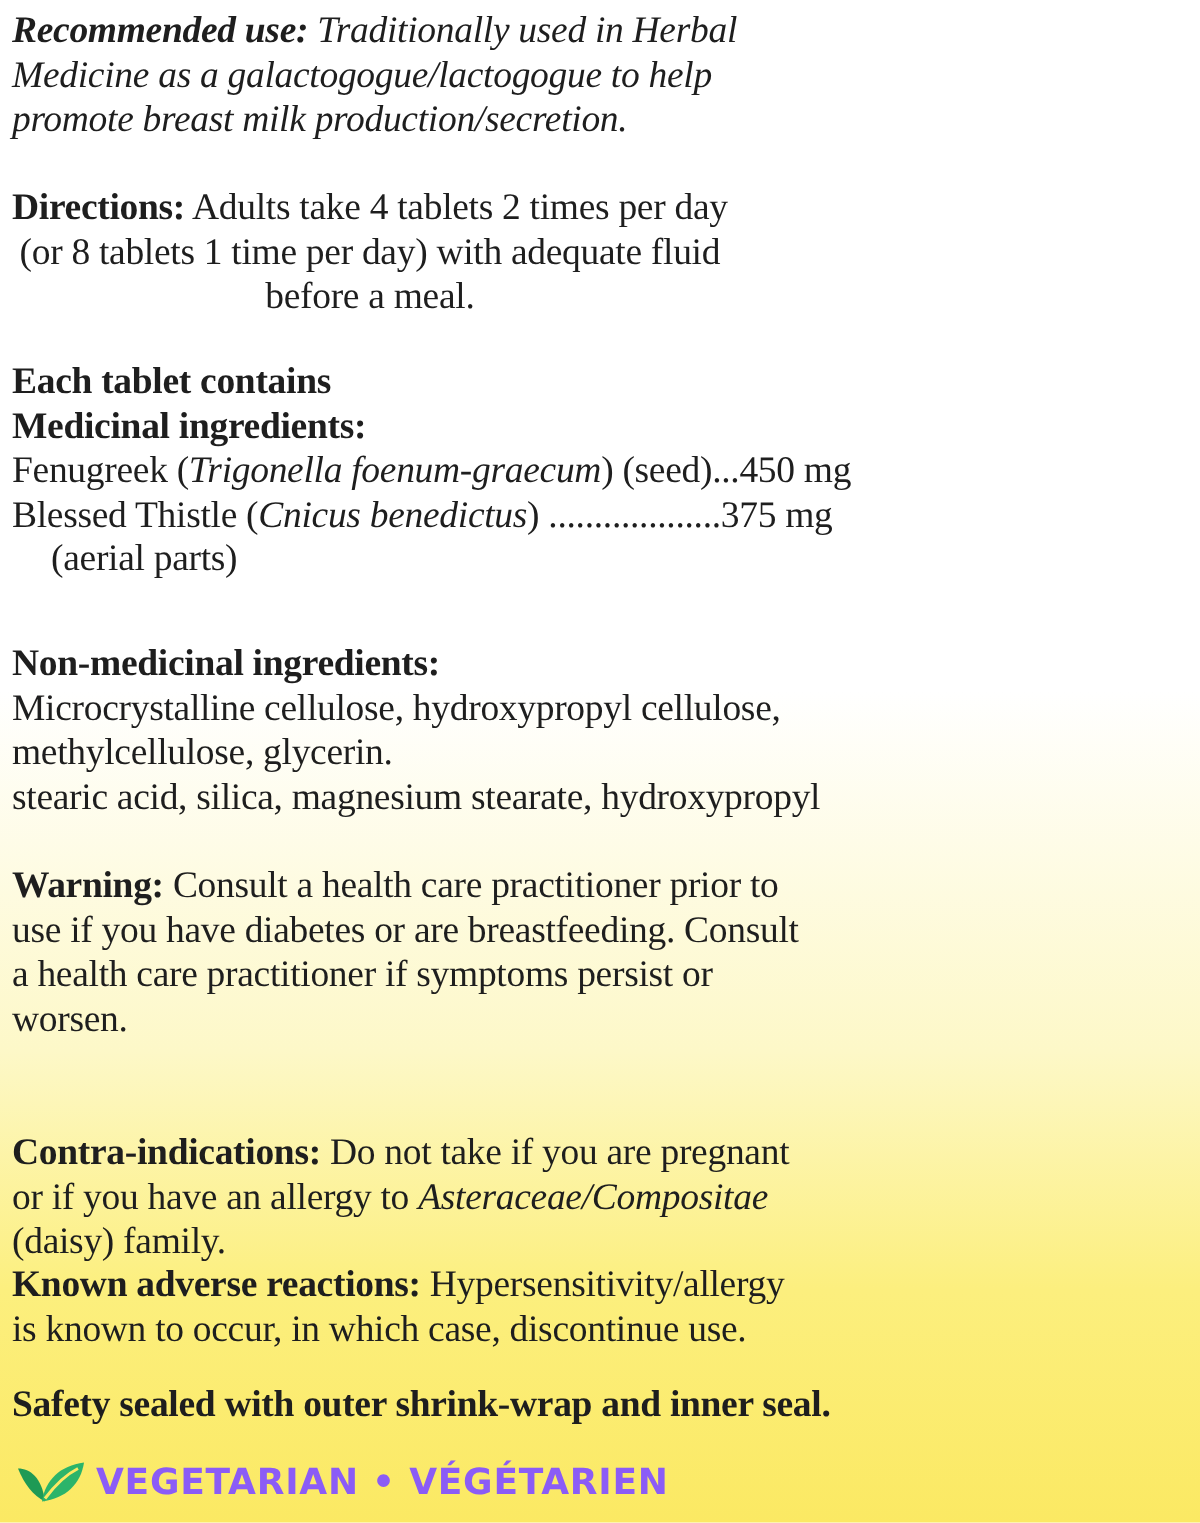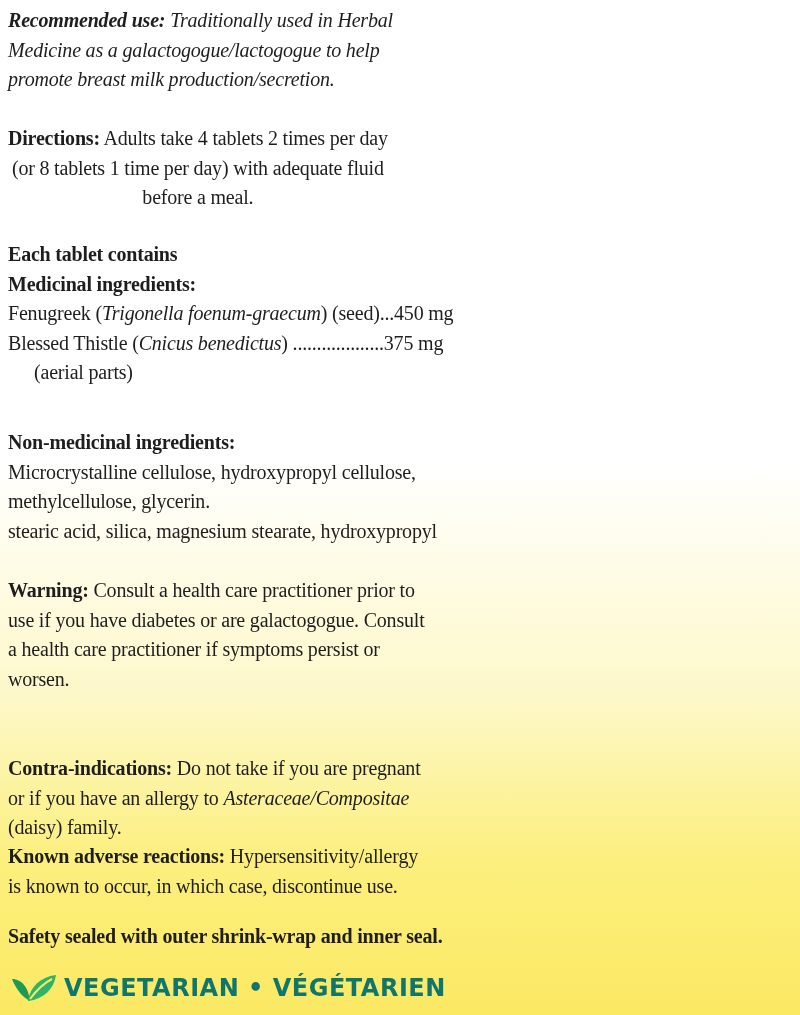--- a/index.html
+++ b/index.html
@@ -3,30 +3,30 @@
 <meta charset="utf-8">
 <style>
   html, body { margin: 0; padding: 0; }
   body {
     width: 800px; height: 1015px; overflow: hidden;
     background: linear-gradient(to bottom, #ffffff 0px, #ffffff 460px, #fdf8c8 700px, #fcef7e 860px, #fbe963 1015px);
     font-family: "Liberation Serif", "DejaVu Serif", serif;
     color: #1e1e1e;
     position: relative;
   }
-  .sec { margin: 0; font-size: 20px; line-height: 29.5px; letter-spacing: -0.2px; }
+  .sec { margin: 0; font-size: 25px; line-height: 29.5px; letter-spacing: -0.2px; }
   .b { font-weight: bold; }
   .i { font-style: italic; }
   .abs { position: absolute; left: 8px; }
   .ing-row { display: block; white-space: nowrap; }
   .indent { padding-left: 26px; }
   .veg {
     position: absolute; left: 10px; top: 973px; display: flex; align-items: center;
     font-family: "DejaVu Sans", "Liberation Sans", sans-serif; font-weight: bold;
-    color: #0f766e; font-size: 24px; letter-spacing: 0.5px;
+    color: #8b5cf6; font-size: 24px; letter-spacing: 0.5px;
   }
   .veg svg { margin-right: 6px; }
 </style>
 </head>
 <body>
 
 <div class="abs sec" style="top:6px;">
   <div class="i"><span class="b">Recommended use:</span><span> Traditionally used in Herbal</span></div>
   <div class="i">Medicine as a galactogogue/lactogogue to help</div>
   <div class="i">promote breast milk production/secretion.</div>
@@ -48,21 +48,21 @@
 
 <div class="abs sec" style="top:428px;">
   <div class="b">Non-medicinal ingredients:</div>
   <div>Microcrystalline cellulose, hydroxypropyl cellulose,</div>
   <div>methylcellulose, glycerin.</div>
   <div style="white-space:nowrap">stearic acid, silica, magnesium stearate, hydroxypropyl</div>
 </div>
 
 <div class="abs sec" style="top:576px;">
   <div><span class="b">Warning:</span><span> Consult a health care practitioner prior to</span></div>
-  <div style="white-space:nowrap">use if you have diabetes or are galactogogue. Consult</div>
+  <div style="white-space:nowrap">use if you have diabetes or are breastfeeding. Consult</div>
   <div>a health care practitioner if symptoms persist or</div>
   <div>worsen.</div>
 </div>
 
 <div class="abs sec" style="top:754px;">
   <div><span class="b">Contra-indications:</span><span> Do not take if you are pregnant</span></div>
   <div><span>or if you have an allergy to </span><span class="i">Asteraceae/Compositae</span></div>
   <div>(daisy) family.</div>
 </div>
 

